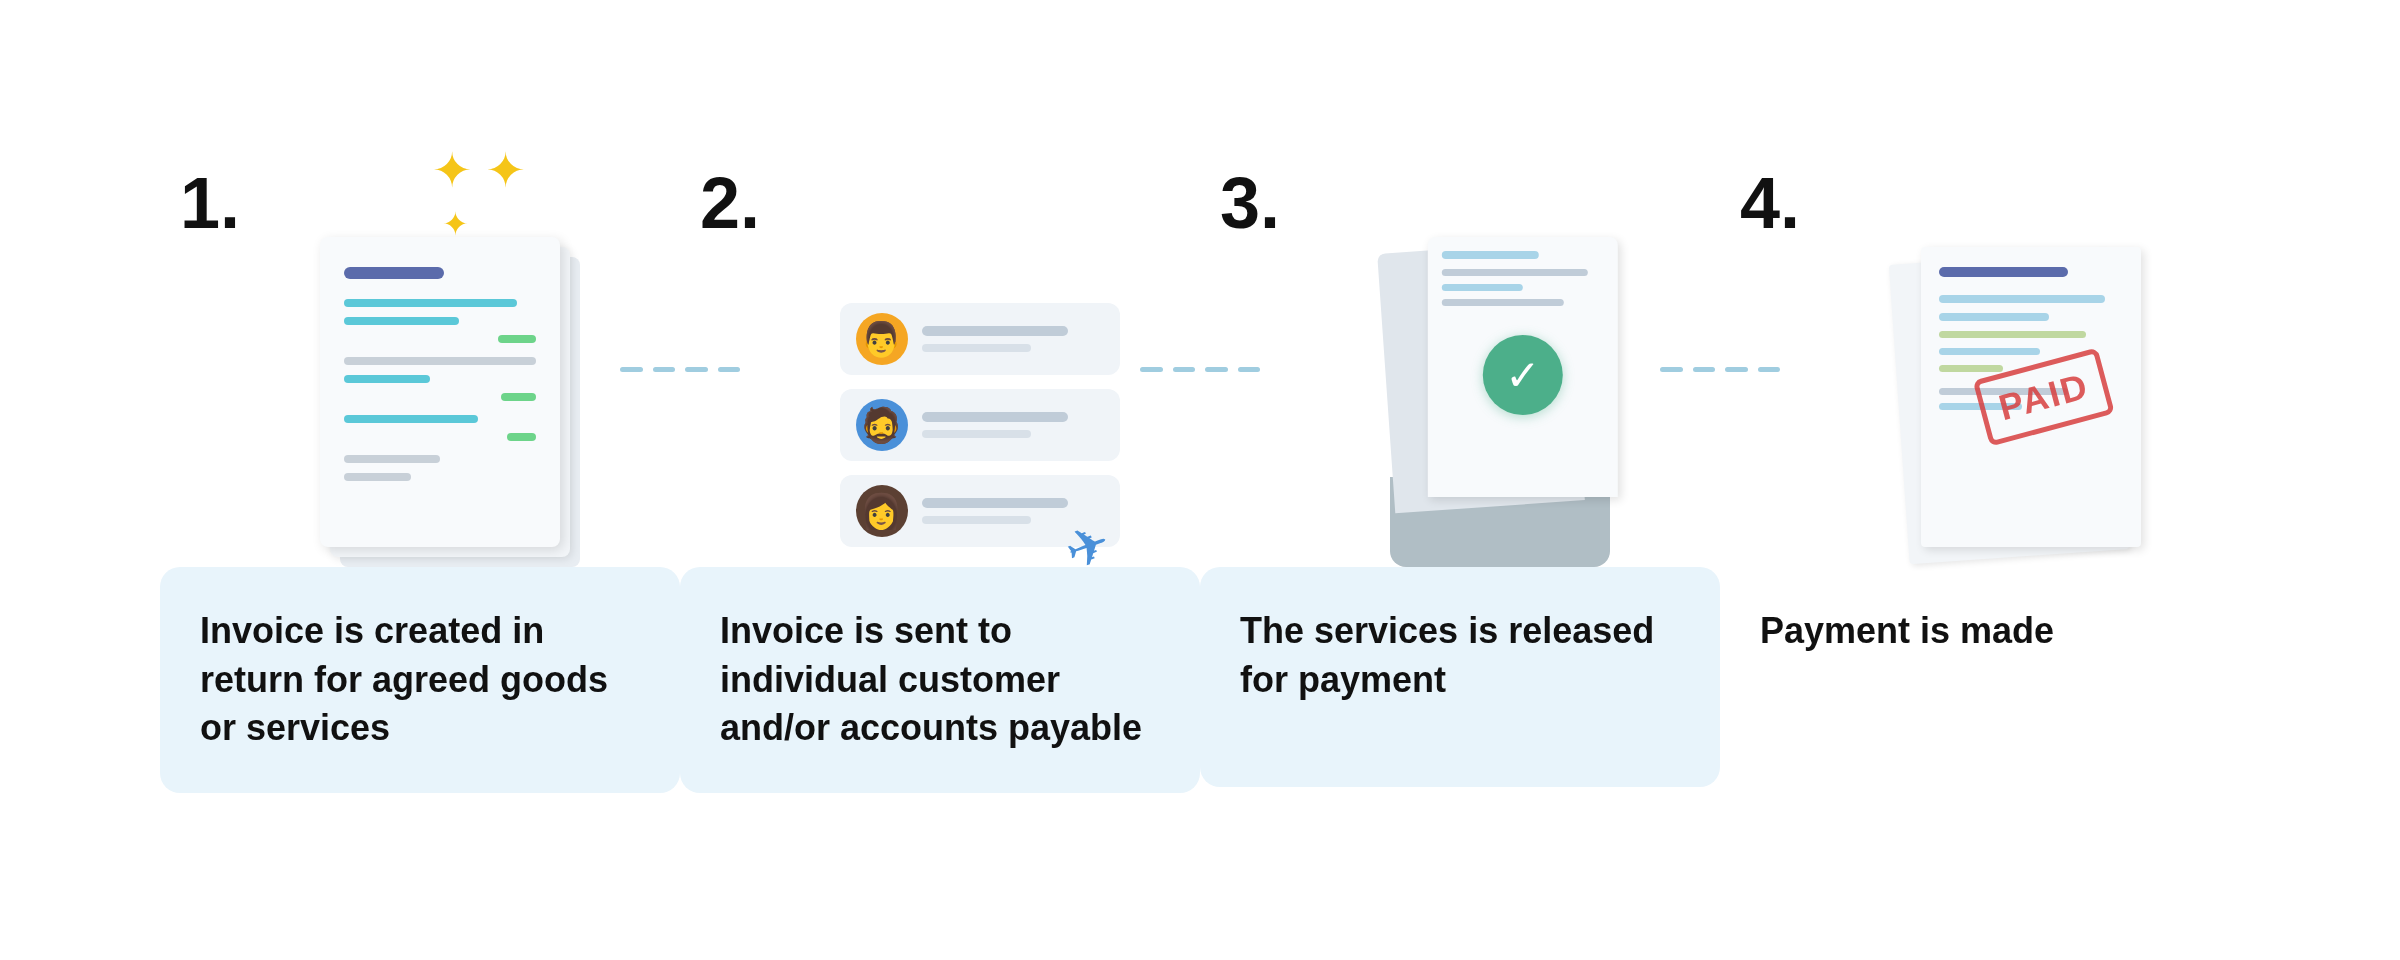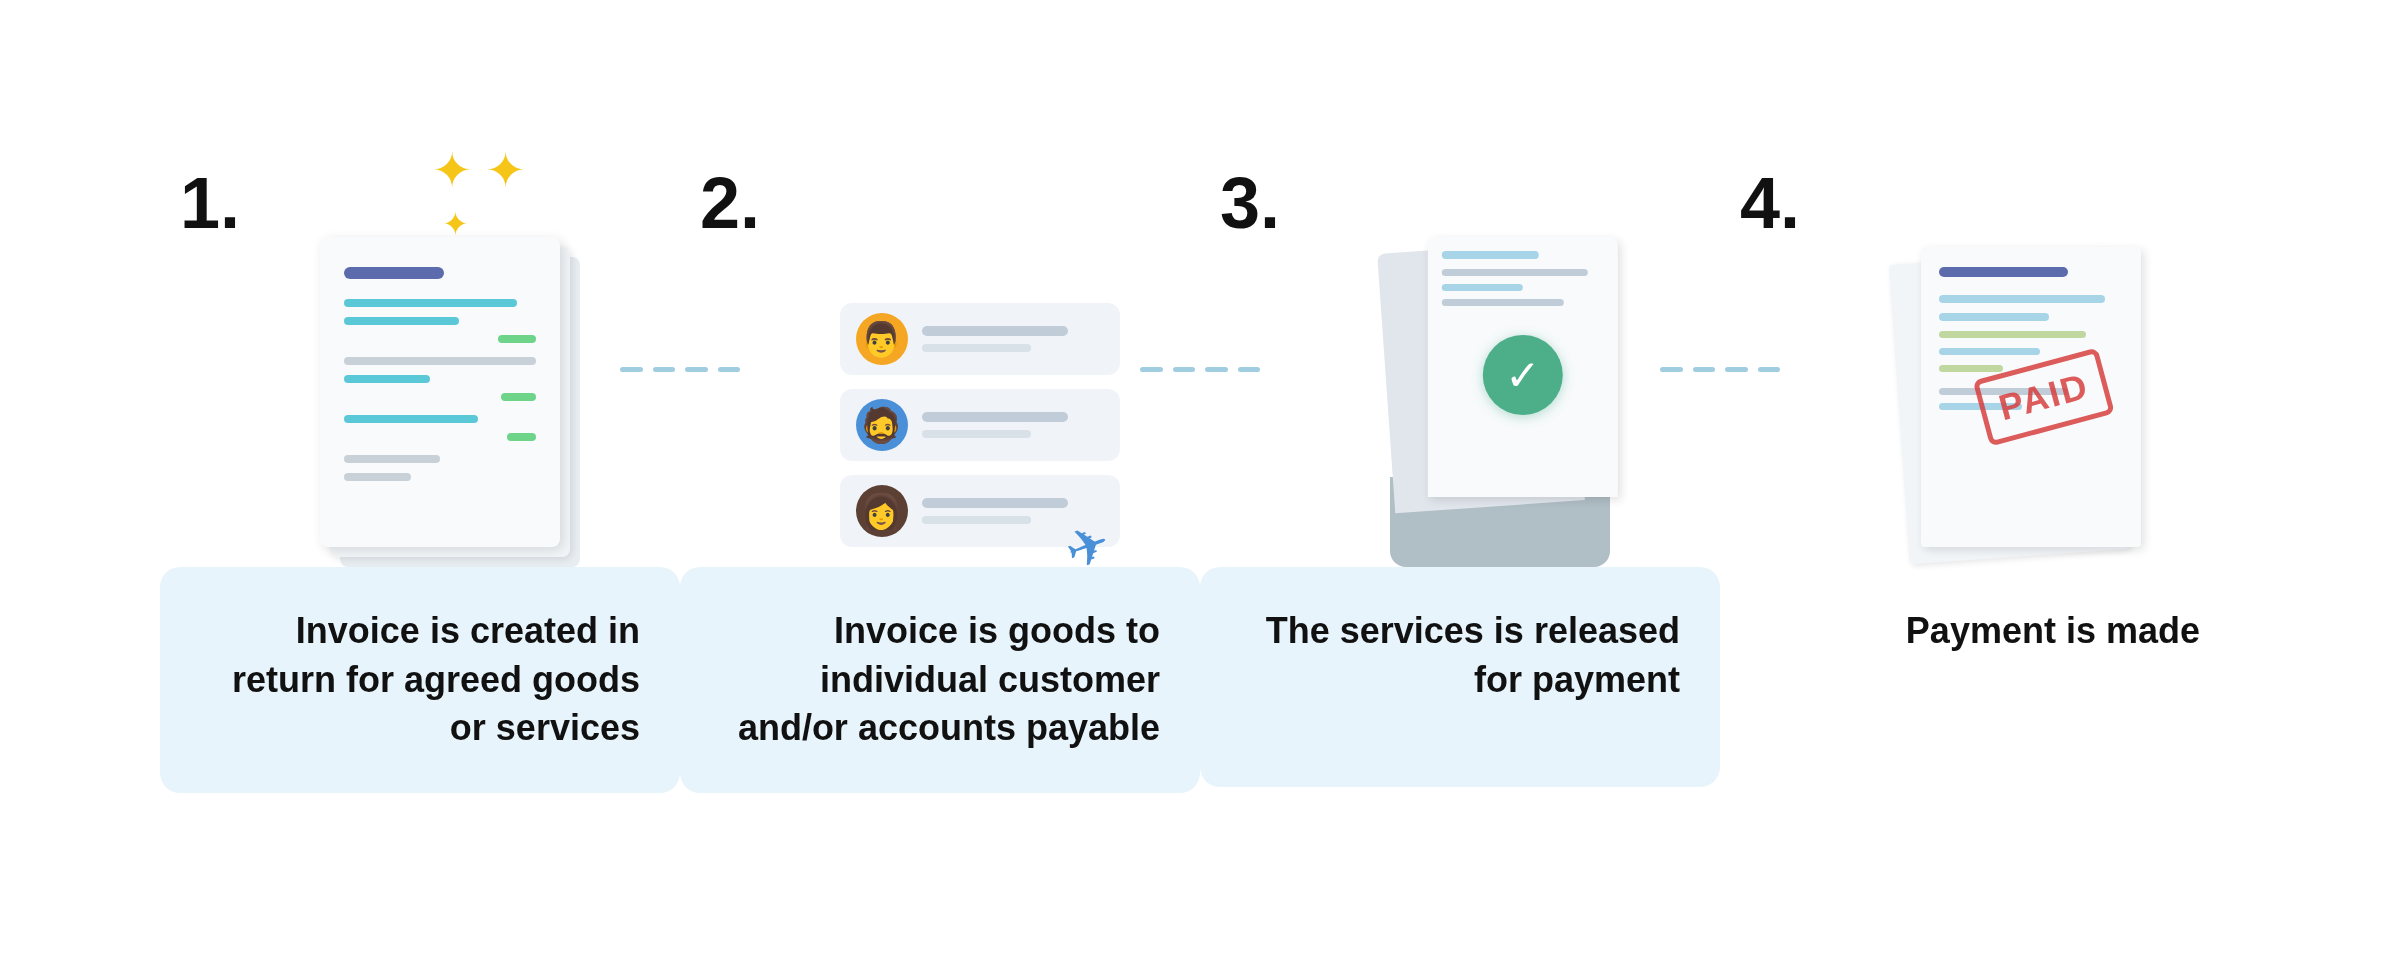--- a/index.html
+++ b/index.html
@@ -107,21 +107,20 @@
     }
 
     
     .step-card {
       background: #e8f4fb;
       border-radius: 20px;
       padding: 40px 40px;
       width: 100%;
       min-height: 220px;
       margin-top: 0;
-      text-align: right;
     }
 
     .step-description {
       font-size: 36px;
       font-weight: 800;
       color: #111111;
       line-height: 1.35;
     }
 
     
@@ -369,21 +368,21 @@
               <div class="person-line-1"></div>
               <div class="person-line-2"></div>
             </div>
           </div>
 
           <div style="position:absolute; bottom:-30px; right:10px; font-size:52px; transform:rotate(-20deg); color:#4a90d9;">✈</div>
         </div>
       </div>
     </div>
     <div class="step-card">
-      <p class="step-description">Invoice is goods to individual customer and/or accounts payable</p>
+      <p class="step-description">Invoice is sent to individual customer and/or accounts payable</p>
     </div>
 
     <div class="arrow-connector">
       <div class="dashed-line">
         <div class="dash-segment"></div>
         <div class="dash-segment"></div>
         <div class="dash-segment"></div>
         <div class="dash-segment"></div>
       </div>
     </div>

